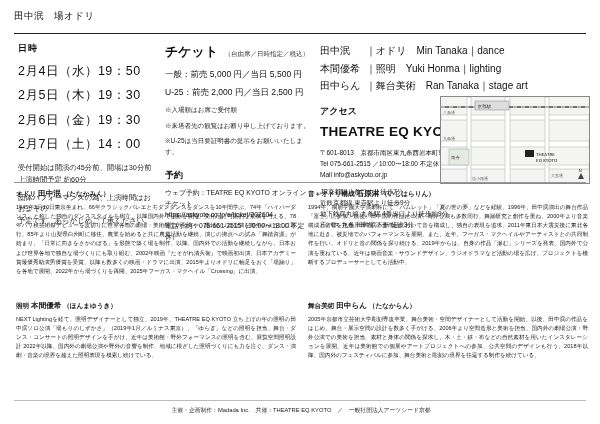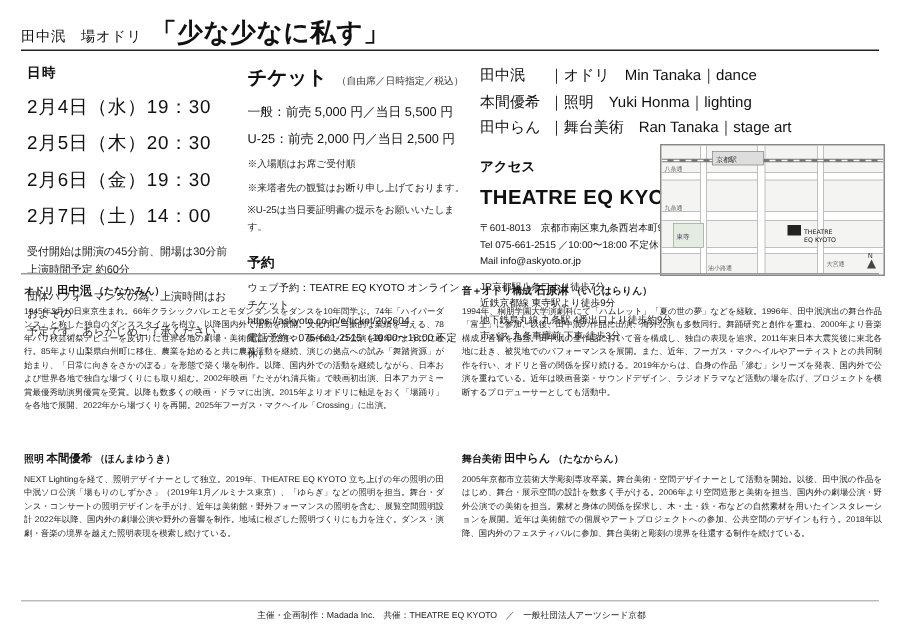--- a/index.html
+++ b/index.html
@@ -74,28 +74,27 @@
   }
   .rule3{position:absolute;left:14px;top:400px;width:572px;border-top:1px solid #bbb;}
 </style>
 </head>
 <body>
 
 <div class="page">
 
   <div class="title-row">
     <span class="t-small">田中泯　場オドリ</span>
-    <span class="t-big">「少な少なに私す」</span>
   </div>
   <div class="rule"></div>
 
   <div class="col" id="col-dates">
     <div class="c-head">日時</div>
-    <div class="date-line">2月4日（水）19：30</div>
-    <div class="date-line">2月5日（木）20：30</div>
+    <div class="date-line">2月4日（水）19：50</div>
+    <div class="date-line">2月5日（木）19：30</div>
     <div class="date-line">2月6日（金）19：30</div>
     <div class="date-line">2月7日（土）14：00</div>
     <div class="notes">
       <div>受付開始は開演の45分前、開場は30分前</div>
       <div>上演時間予定 約60分</div>
       <div style="height:6px"></div>
       <div>団体パフォーマンスの為、上演時間はおおよその</div>
       <div>予定です。あらかじめご了承ください。</div>
     </div>
   </div>

